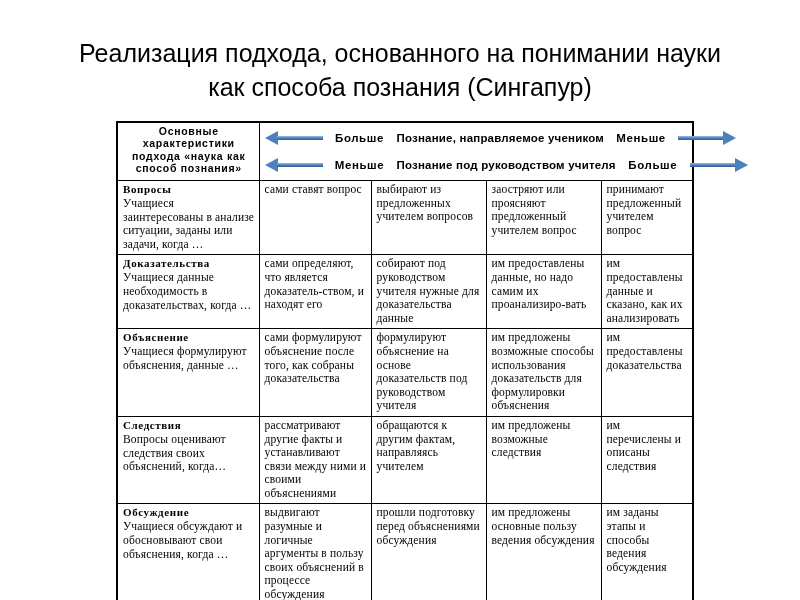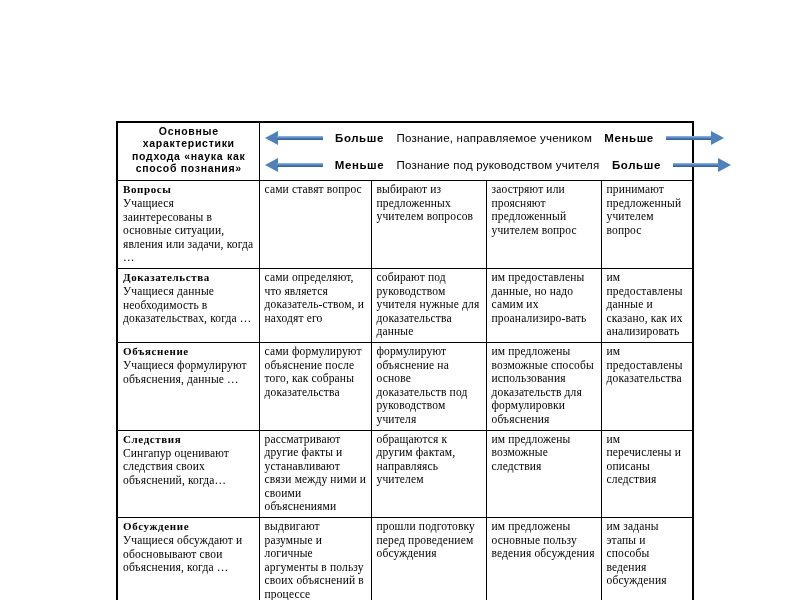--- a/index.html
+++ b/index.html
@@ -134,21 +134,21 @@
     white-space: nowrap;
     padding: 0 6px;
   }
   .axis-word.w-left  { width: 62px; text-align: center; }
   .axis-word.w-right { width: 62px; text-align: center; }
   .axis-mid {
     flex: 1 1 auto;
     text-align: center;
     font-family: "Liberation Sans", sans-serif;
     font-size: 11.5px;
-    font-weight: normal;
+    font-weight: bold;
     letter-spacing: 0.2px;
     white-space: nowrap;
   }
 
   
   .rowhead {
     font-family: Liberation Serif, serif;
     font-size: 11px;
     font-weight: bold;
     letter-spacing: 0.6px;
@@ -166,20 +166,24 @@
     font-size: 11.5px;
     line-height: 13.6px;
     letter-spacing: 0.15px;
   }
 </style>
 </head>
 <body>
 
 <div class="slide">
 
+  <div class="title">
+    <div>Реализация подхода, основанного на понимании науки</div>
+    <div>как способа познания (Сингапур)</div>
+  </div>
 
   <table class="matrix">
     <colgroup>
       <col class="c1">
         <col class="c2">
         <col class="c3">
         <col class="c4">
         <col class="c5">
     </colgroup>
     <tbody>
@@ -217,21 +221,21 @@
                 <span class="head"></span>
             </span>
           </div>
 
         </td>
       </tr>
 
       <tr>
         <td class="outer-l">
           <div class="rowhead">Вопросы</div>
-          <div class="rowdesc">Учащиеся заинтересованы в основные ситуации, явления или задачи, когда …</div>
+          <div class="rowdesc">Учащиеся заинтересованы в анализе ситуации, заданы или задачи, когда …</div>
         </td>
         <td>
             <div class="cellbody">сами ставят вопрос</div>
           </td>
         <td>
             <div class="cellbody">выбирают из предложенных учителем вопросов</div>
           </td>
         <td>
             <div class="cellbody">заостряют или проясняют предложенный учителем вопрос</div>
           </td>
@@ -274,21 +278,21 @@
             <div class="cellbody">им предложены возможные способы использования доказательств для формулировки объяснения</div>
           </td>
         <td class="outer-r">
             <div class="cellbody">им предоставлены доказательства</div>
           </td>
       </tr>
 
       <tr>
         <td class="outer-l">
           <div class="rowhead">Следствия</div>
-          <div class="rowdesc">Сингапур оценивают следствия своих объяснений, когда…</div>
+          <div class="rowdesc">Вопросы оценивают следствия своих объяснений, когда…</div>
         </td>
         <td>
             <div class="cellbody">рассматривают другие факты и устанавливают связи между ними и своими объяснениями</div>
           </td>
         <td>
             <div class="cellbody">обращаются к другим фактам, направляясь учителем</div>
           </td>
         <td>
             <div class="cellbody">им предложены возможные следствия</div>
           </td>
@@ -299,21 +303,21 @@
 
       <tr>
         <td class="outer-l">
           <div class="rowhead">Обсуждение</div>
           <div class="rowdesc">Учащиеся обсуждают и обосновывают свои объяснения, когда …</div>
         </td>
         <td>
             <div class="cellbody">выдвигают разумные и логичные аргументы в пользу своих объяснений в процессе обсуждения</div>
           </td>
         <td>
-            <div class="cellbody">прошли подготовку перед проведением обсуждения</div>
+            <div class="cellbody">прошли подготовку перед объяснениями обсуждения</div>
           </td>
         <td>
             <div class="cellbody">им предложены основные пользу ведения обсуждения</div>
           </td>
         <td class="outer-r">
             <div class="cellbody">им заданы этапы и способы ведения обсуждения</div>
           </td>
       </tr>
 
     </tbody>

